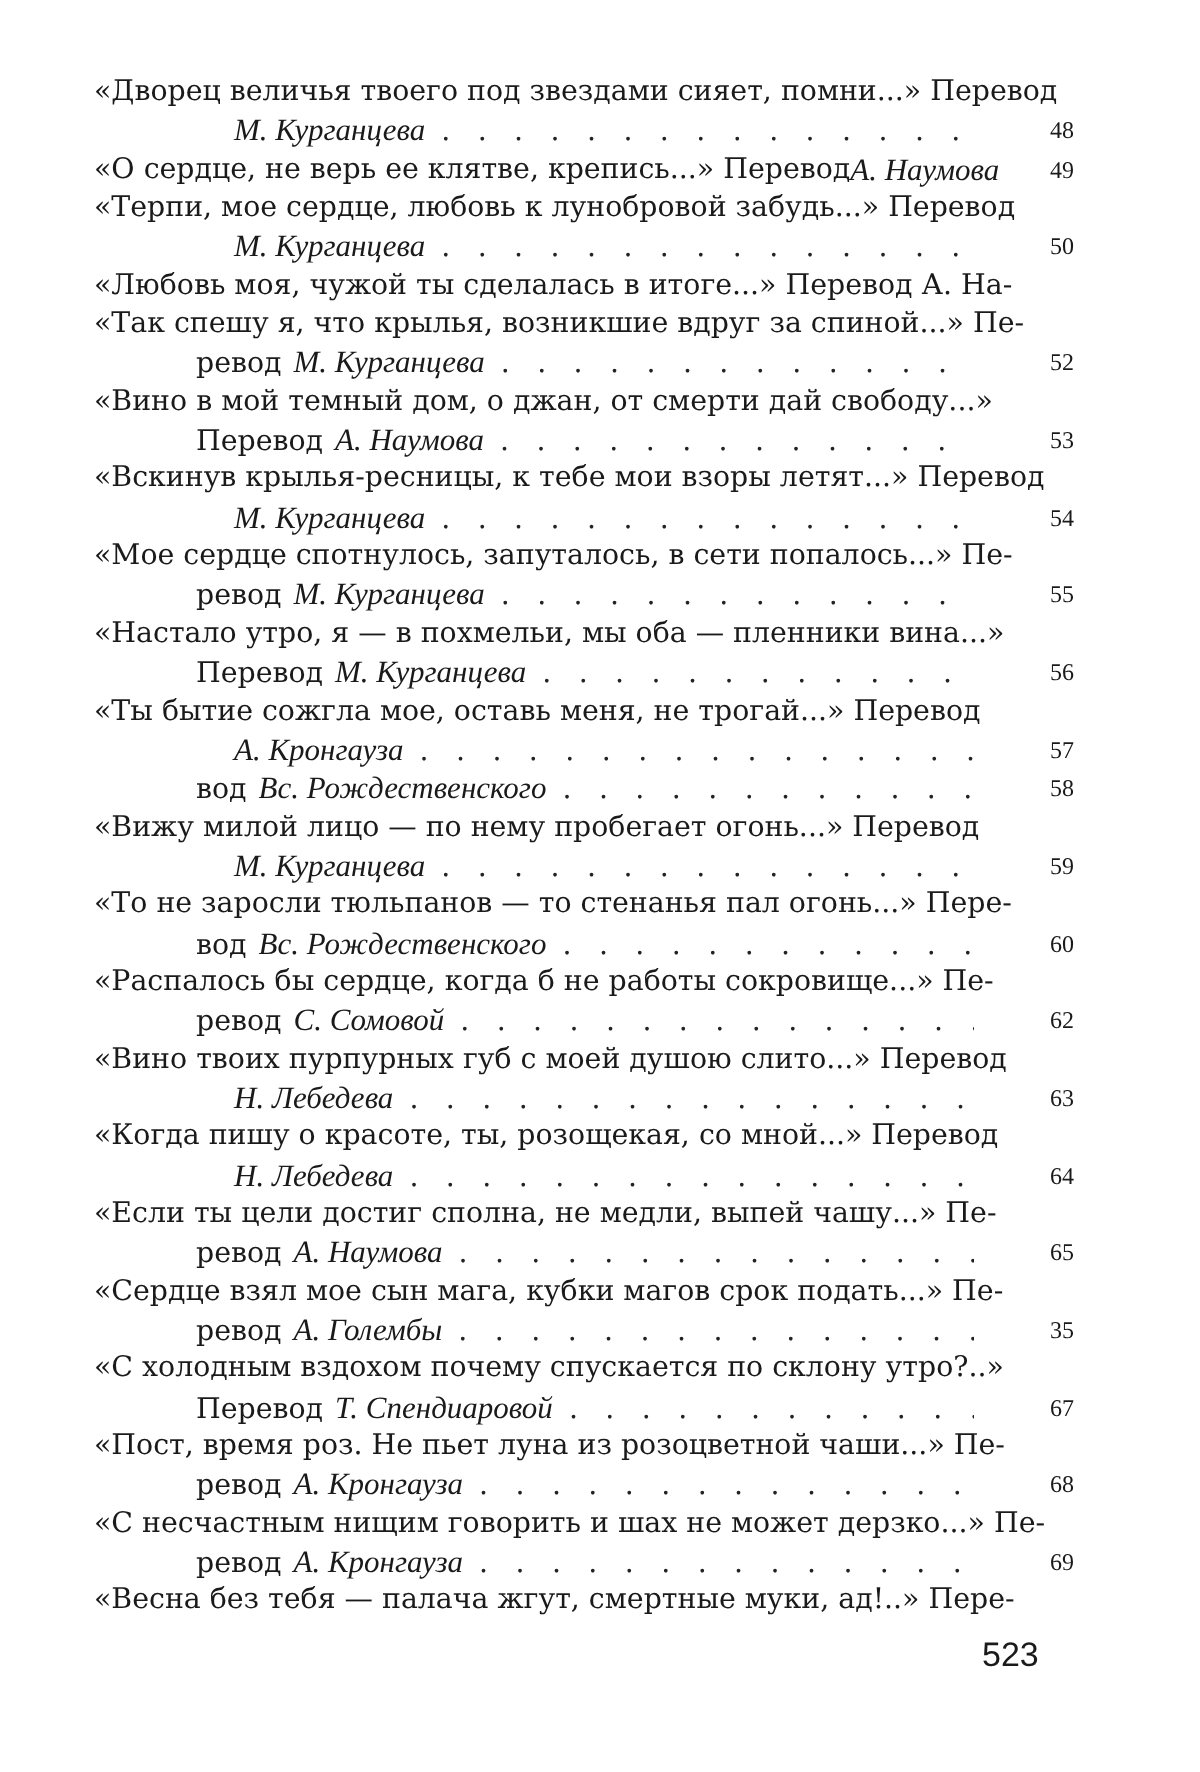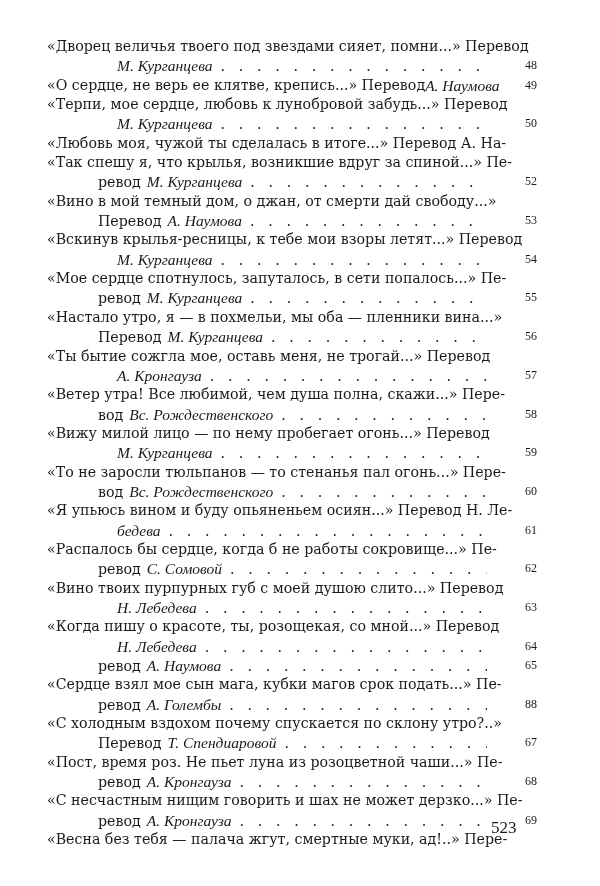--- a/index.html
+++ b/index.html
@@ -9,21 +9,21 @@
   .line { position:relative; height:19.35px; line-height:19.35px; font-size:14.2px; white-space:nowrap; }
   .l1 { padding-right:50px; text-align:justify; text-align-last:justify; }
   .l2 { padding-left:51px; padding-right:50px; display:flex; align-items:baseline; }
   .l2.deep { padding-left:70px; }
   .l2 .pre { margin-right:6px; }
   .it { font-style:italic; font-family:"Liberation Serif", "DejaVu Serif", serif; font-size:15.5px; }
   .dots { flex:1; overflow:hidden; margin-left:8px; letter-spacing:0; color:#222; }
   .dots::after { content:". . . . . . . . . . . . . . . . . . . . . . . . . . . . . . . . . . . . . ."; letter-spacing:4.6px; }
   .pg { position:absolute; right:0; width:40px; text-align:right; font-family:Liberation Serif, serif; font-size:12px; }
   .single { padding-right:50px; display:flex; justify-content:space-between; }
-  .folio { position:absolute; left:491px; top:818px; font-family:Liberation Serif, serif; font-size:17px; }
+  .folio { position:absolute; left:491px; top:818px; font-family:Liberation Sans, sans-serif; font-size:17px; }
 </style>
 </head>
 <body>
 
 <div class="page" id="toc">
     <div>
       <div class="line l1">«Дворец величья твоего под звездами сияет, помни...» Перевод</div>
       <div class="line l2 deep">
         <span class="it">М. Курганцева</span>
         <span class="dots"></span>
@@ -94,21 +94,20 @@
     </div>
     <div>
       <div class="line l1">«Ты бытие сожгла мое, оставь меня, не трогай...» Перевод</div>
       <div class="line l2 deep">
         <span class="it">А. Кронгауза</span>
         <span class="dots"></span>
         <span class="pg">57</span>
       </div>
     </div>
     <div>
-      <div class="line l1">«Ветер утра! Все любимой, чем душа полна, скажи...» Пере-</div>
       <div class="line l2">
         <span class="pre">вод</span>
         <span class="it">Вс. Рождественского</span>
         <span class="dots"></span>
         <span class="pg">58</span>
       </div>
     </div>
     <div>
       <div class="line l1">«Вижу милой лицо — по нему пробегает огонь...» Перевод</div>
       <div class="line l2 deep">
@@ -120,28 +119,20 @@
     <div>
       <div class="line l1">«То не заросли тюльпанов — то стенанья пал огонь...» Пере-</div>
       <div class="line l2">
         <span class="pre">вод</span>
         <span class="it">Вс. Рождественского</span>
         <span class="dots"></span>
         <span class="pg">60</span>
       </div>
     </div>
     <div>
-      <div class="line l1">«Я упьюсь вином и буду опьяненьем осиян...» Перевод Н. Ле-</div>
-      <div class="line l2 deep">
-        <span class="it">бедева</span>
-        <span class="dots"></span>
-        <span class="pg">61</span>
-      </div>
-    </div>
-    <div>
       <div class="line l1">«Распалось бы сердце, когда б не работы сокровище...» Пе-</div>
       <div class="line l2">
         <span class="pre">ревод</span>
         <span class="it">С. Сомовой</span>
         <span class="dots"></span>
         <span class="pg">62</span>
       </div>
     </div>
     <div>
       <div class="line l1">«Вино твоих пурпурных губ с моей душою слито...» Перевод</div>
@@ -153,34 +144,35 @@
     </div>
     <div>
       <div class="line l1">«Когда пишу о красоте, ты, розощекая, со мной...» Перевод</div>
       <div class="line l2 deep">
         <span class="it">Н. Лебедева</span>
         <span class="dots"></span>
         <span class="pg">64</span>
       </div>
     </div>
     <div>
+      <div class="line l1">«Если ты цели достиг сполна, не медли, выпей чашу...» Пе-</div>
       <div class="line l2">
         <span class="pre">ревод</span>
         <span class="it">А. Наумова</span>
         <span class="dots"></span>
         <span class="pg">65</span>
       </div>
     </div>
     <div>
       <div class="line l1">«Сердце взял мое сын мага, кубки магов срок подать...» Пе-</div>
       <div class="line l2">
         <span class="pre">ревод</span>
         <span class="it">А. Голембы</span>
         <span class="dots"></span>
-        <span class="pg">88</span>
+        <span class="pg">35</span>
       </div>
     </div>
     <div>
       <div class="line l1">«С холодным вздохом почему спускается по склону утро?..»</div>
       <div class="line l2">
         <span class="pre">Перевод</span>
         <span class="it">Т. Спендиаровой</span>
         <span class="dots"></span>
         <span class="pg">67</span>
       </div>

